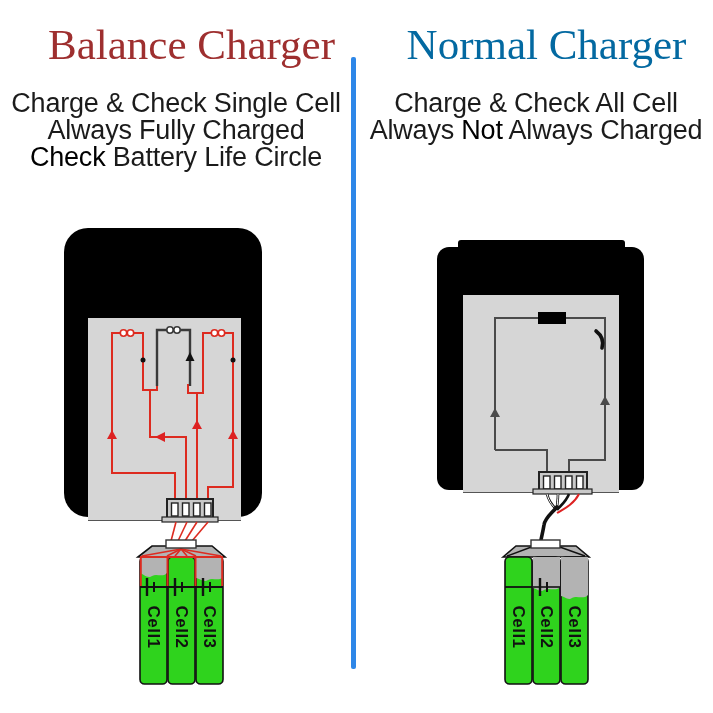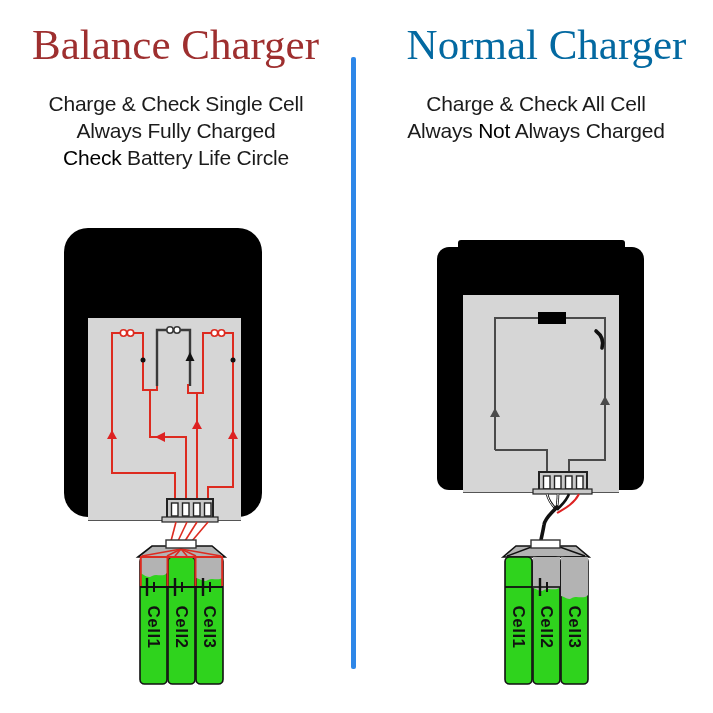--- a/index.html
+++ b/index.html
@@ -5,29 +5,29 @@
   html,body{margin:0;padding:0;background:#fff;}
   .canvas{
     position:relative;width:713px;height:713px;background:#ffffff;
     font-family:"Liberation Sans",sans-serif;overflow:hidden;
   }
   .title{
     position:absolute;top:22px;height:46px;line-height:46px;
     font-family:"Liberation Serif",serif;font-size:43px;font-weight:400;
     text-align:center;white-space:nowrap;
   }
-  .title-left{left:0;width:351px;color:#9e2f2f;}
+  .title-left{left:0;width:351px;color:#9e2f2f;padding-left:16px;}
   .title-right{left:368px;width:357px;color:#0369a1;}
   .divider{
     position:absolute;left:351px;top:57px;width:5px;height:612px;
     background:#2e87e8;border-radius:2px;
   }
   .desc{
     position:absolute;top:90px;width:336px;
-    font-size:21px;line-height:27px;letter-spacing:-0.2px;
+    font-size:27px;line-height:27px;letter-spacing:-0.2px;
     color:#1b1b1b;text-align:center;white-space:nowrap;
   }
   .desc-left{left:8px;}
   .desc-right{left:368px;}
   .red{color:#000000;}
   .diagram{position:absolute;left:0;top:0;}
   svg text.cell-label{
     font-family:"Liberation Sans",sans-serif;font-weight:700;
     font-size:17px;fill:#111;letter-spacing:0.5px;
   }

